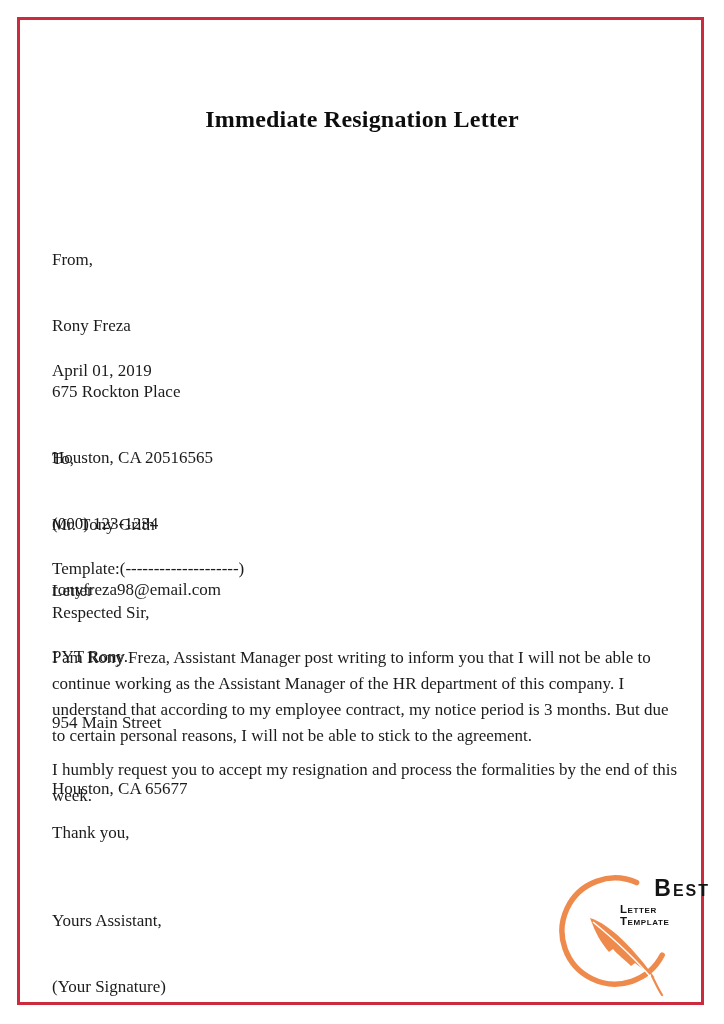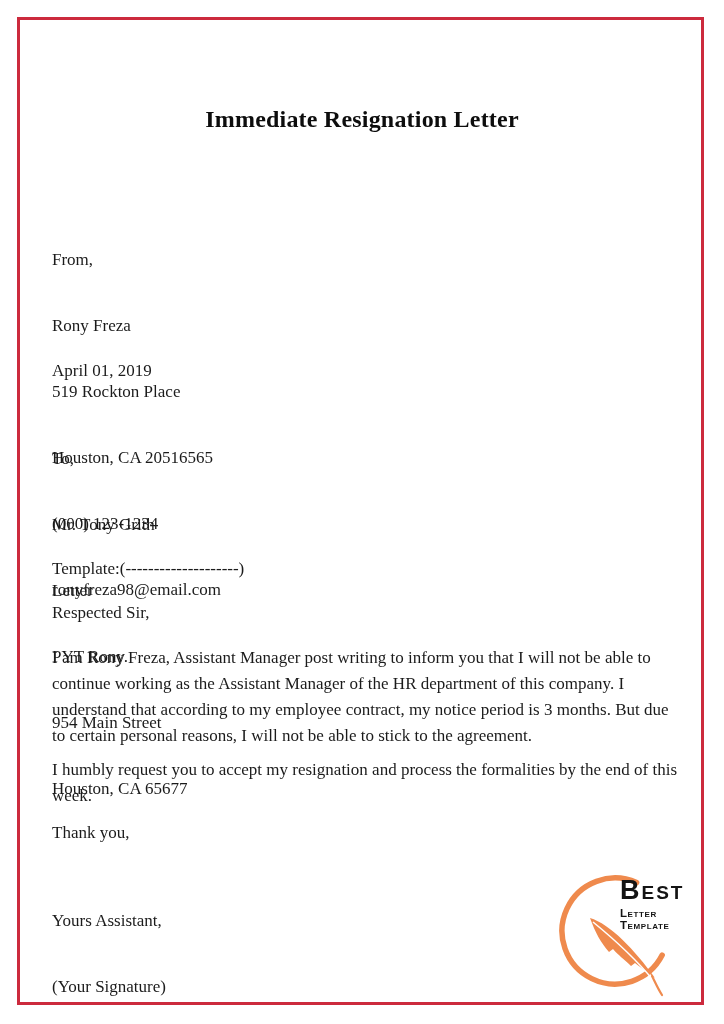--- a/index.html
+++ b/index.html
@@ -51,23 +51,24 @@
   }
   .logo svg{position:absolute;left:0;top:0;}
   .logo-text{
     position:absolute;left:65px;top:15px;
     font-family:"Liberation Sans","DejaVu Sans",sans-serif;
     font-weight:bold;color:#141414;
     line-height:1;
   }
   .brand{
     display:block;
-    font-size:27px;
+    font-size:23px;
     font-variant:small-caps;
     letter-spacing:2px;
+    text-align:right;
   }
   .tagline{
     display:block;
     margin-top:4px;
     font-size:11.5px;
     font-variant:small-caps;
     letter-spacing:0.6px;
   }
 </style>
 </head>
@@ -75,21 +76,21 @@
 
 <div class="page">
 
   <div class="frame"></div>
 
   <div class="title">Immediate Resignation Letter</div>
 
   <div class="block blk-sender">
     <div>From,</div>
     <div>Rony Freza</div>
-    <div>519 Rockton Place</div>
+    <div>675 Rockton Place</div>
     <div>Houston, CA 20516565</div>
     <div>(000) 123-1234</div>
     <div>ronyfreza98@email.com</div>
   </div>
 
   <div class="block blk-date">April 01, 2019</div>
 
   <div class="block blk-recipient">
     <div>To,</div>
     <div>Mr. Tony Grith</div>

